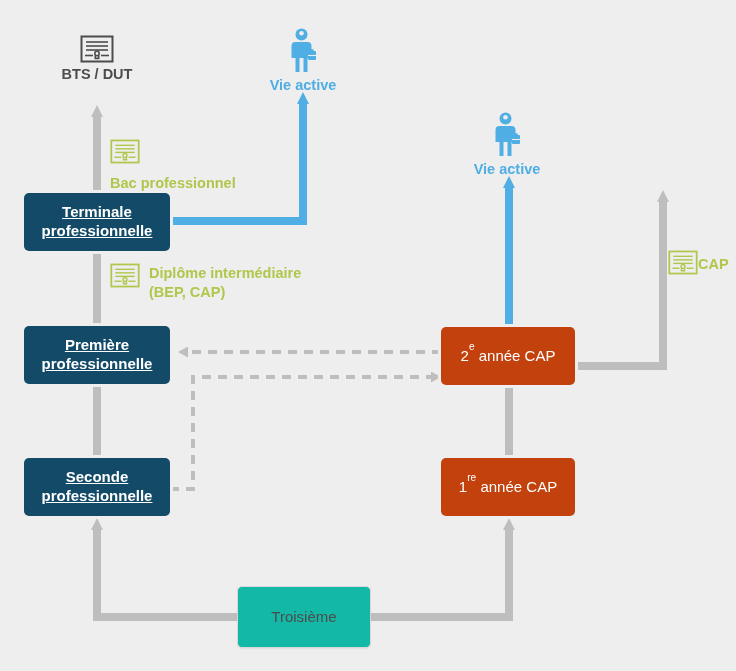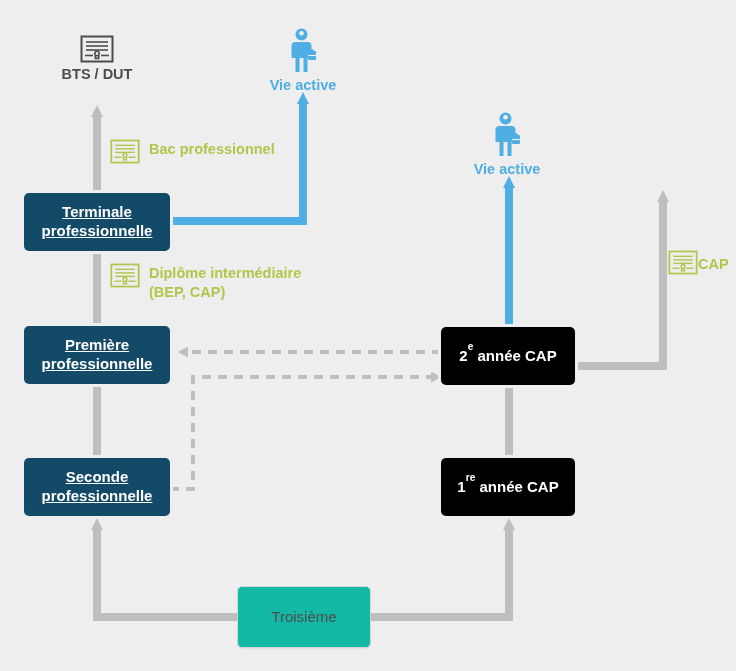--- a/index.html
+++ b/index.html
@@ -34,23 +34,23 @@
   }
   .node-dark {
     background: #124A68;
     color: #ffffff;
     font-weight: bold;
     font-size: 15px;
     box-shadow: 0 0 0 3px #eeeeee;
     text-decoration: underline;
   }
   .node-mid {
-    background: #000000;
+    background: #c2410c;
     color: #ffffff;
-    font-weight: bold;
+    font-weight: normal;
     font-size: 15px;
     box-shadow: 0 0 0 3px #eeeeee;
   }
   .node-white {
     background: #14b8a6;
     color: #4c4c4c;
     font-weight: normal;
     font-size: 15px;
     border: 1px solid #d8d8d8;
     box-shadow: 0 1px 2px rgba(0,0,0,0.06);
@@ -202,21 +202,21 @@
         <path d="M6.5,14 h12 a4,4 0 0 1 4,4 v12 h-4 v14 h-4 v-14 h-4 v14 h-4 v-14 h-4 v-12 a4,4 0 0 1 4,-4 z" fill="#4FAEE3"></path>
         <rect x="19" y="23" width="8" height="9" rx="1" fill="#4FAEE3"></rect>
         <rect x="21.6" y="21.3" width="3" height="2.2" fill="#4FAEE3"></rect>
         <line x1="19" y1="27.5" x2="27" y2="27.5" stroke="#eeeeee" stroke-width="1.1"></line>
       </svg>
     </span>
     <span class="cap-label blue-label">Vie active</span>
   </div>
 
 
-  <div class="tagrow" style="left:110px; top:139px;">
+  <div class="tagrow" style="left:110px; top:139px;flex-direction:column;">
     <span>
       <svg class="icon-diploma" width="30" height="25" viewBox="0 0 34 28">
         <rect x="1.5" y="1.5" width="31" height="25" fill="none" stroke="#AFC74B" stroke-width="2"></rect>
         <line x1="6" y1="7" x2="28" y2="7" stroke="#AFC74B" stroke-width="1.6"></line>
         <line x1="6" y1="11" x2="28" y2="11" stroke="#AFC74B" stroke-width="1.6"></line>
         <line x1="6" y1="15" x2="28" y2="15" stroke="#AFC74B" stroke-width="1.6"></line>
         <line x1="5" y1="20.5" x2="13" y2="20.5" stroke="#AFC74B" stroke-width="1.6"></line>
         <line x1="21" y1="20.5" x2="29" y2="20.5" stroke="#AFC74B" stroke-width="1.6"></line>
         <circle cx="17" cy="18.5" r="2.2" fill="none" stroke="#AFC74B" stroke-width="1.6"></circle>
         <path d="M15.3,20.6 L15.3,23.4 L18.7,23.4 L18.7,20.6" fill="none" stroke="#AFC74B" stroke-width="1.6"></path>

